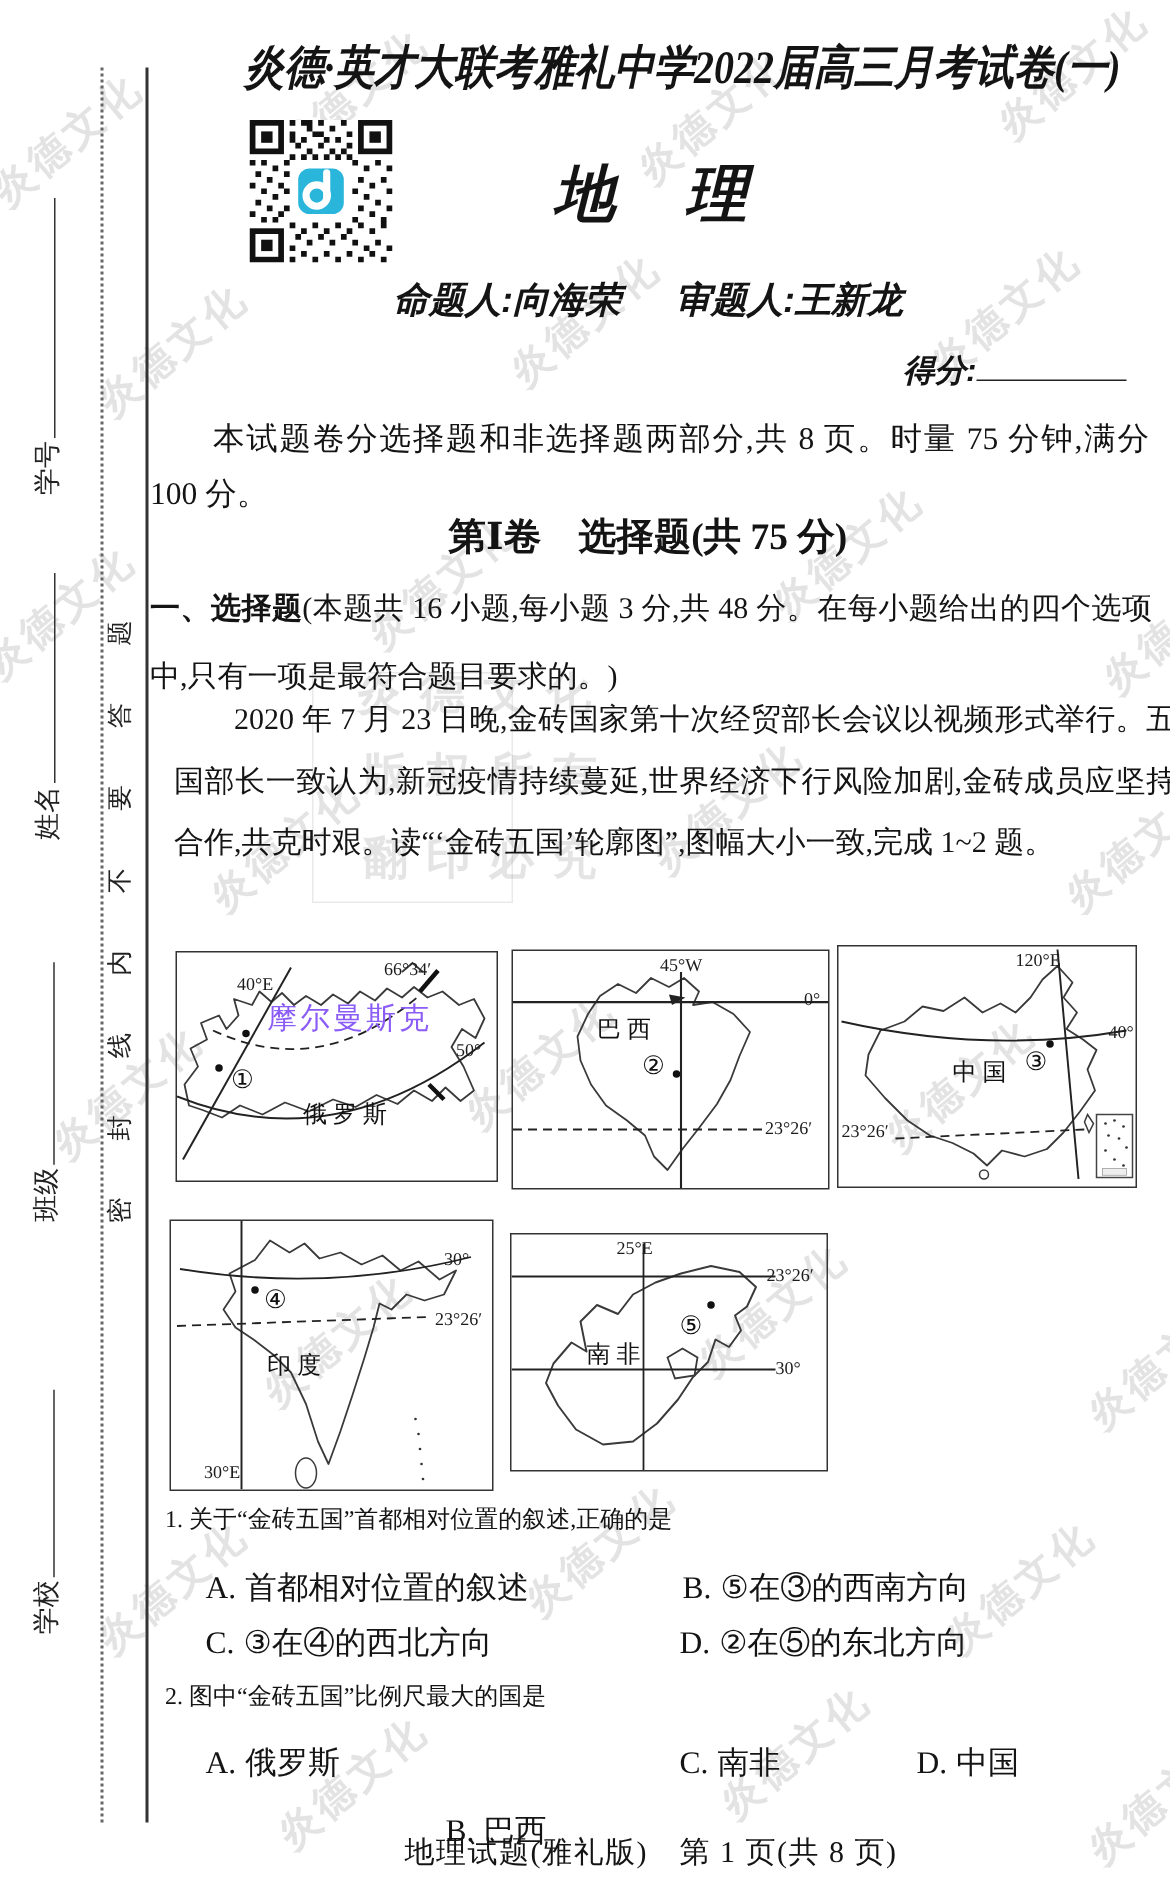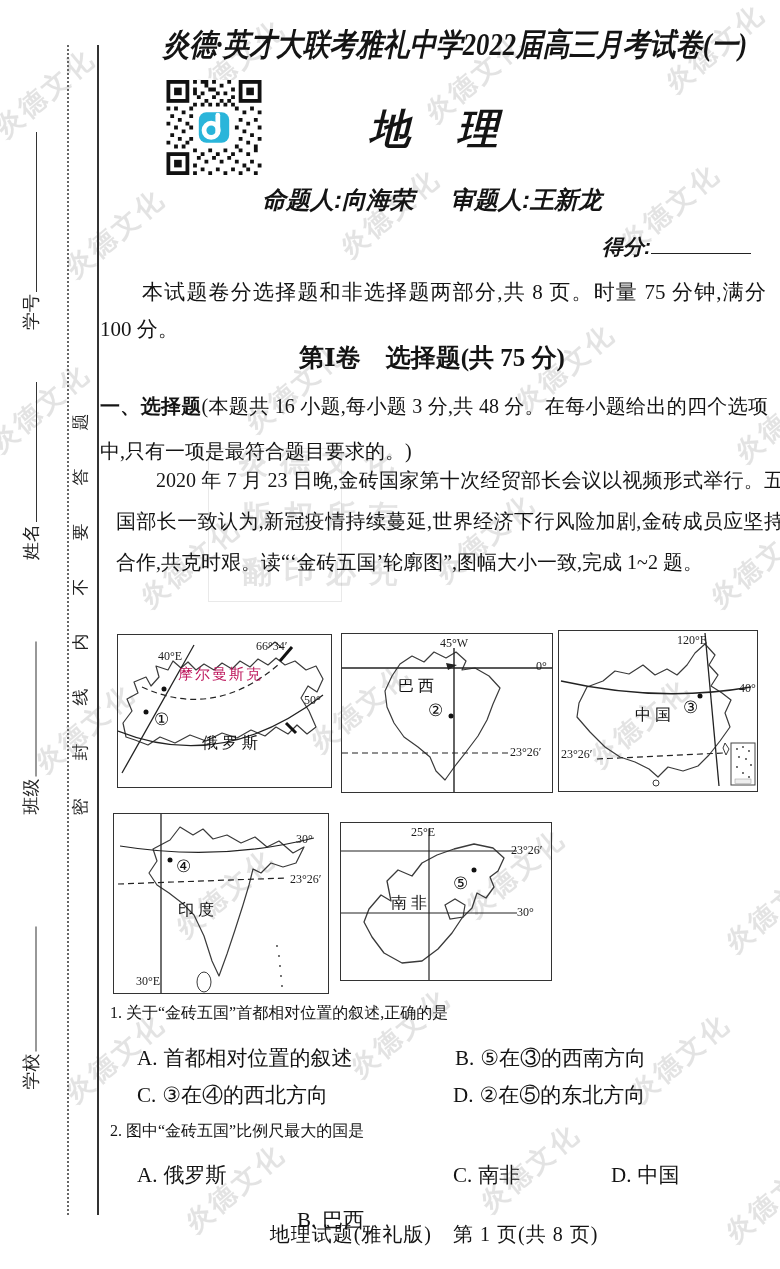--- a/index.html
+++ b/index.html
@@ -43,21 +43,21 @@
       line-height:45px;text-align:justify;}
   .section-head .lead{font-family:"Liberation Sans","DejaVu Sans",sans-serif;font-weight:bold;}
   .section-head .desc{}
   .passage{position:absolute;left:116px;top:460px;width:668px;font-size:20px;
       line-height:41px;text-indent:2em;text-align:justify;}
   
   .map-box{position:absolute;border:1.5px solid #333;background:transparent;}
   .map-box svg{position:absolute;left:0;top:0;}
   .mlb{position:absolute;font-size:12px;color:#1c1c1c;white-space:nowrap;}
   .country{font-size:16px;letter-spacing:4px;color:#111;}
-  .city{font-size:15px;letter-spacing:2px;color:#be185d;}
+  .city{font-size:20px;letter-spacing:2px;color:#8b5cf6;}
   .mnum{font-size:17px;color:#111;}
   
   .qline{position:absolute;left:110px;font-size:16px;white-space:nowrap;}
   .qnum{margin-right:4px;}
   .opt{position:absolute;font-size:21px;white-space:nowrap;}
   .opt .opt-label{margin-right:6px;}
   .footer{position:absolute;left:100px;top:1221px;width:668px;text-align:center;
       font-size:20px;letter-spacing:1px;}
   
   .qr{position:absolute;left:164px;top:80px;width:100px;height:95px;}

